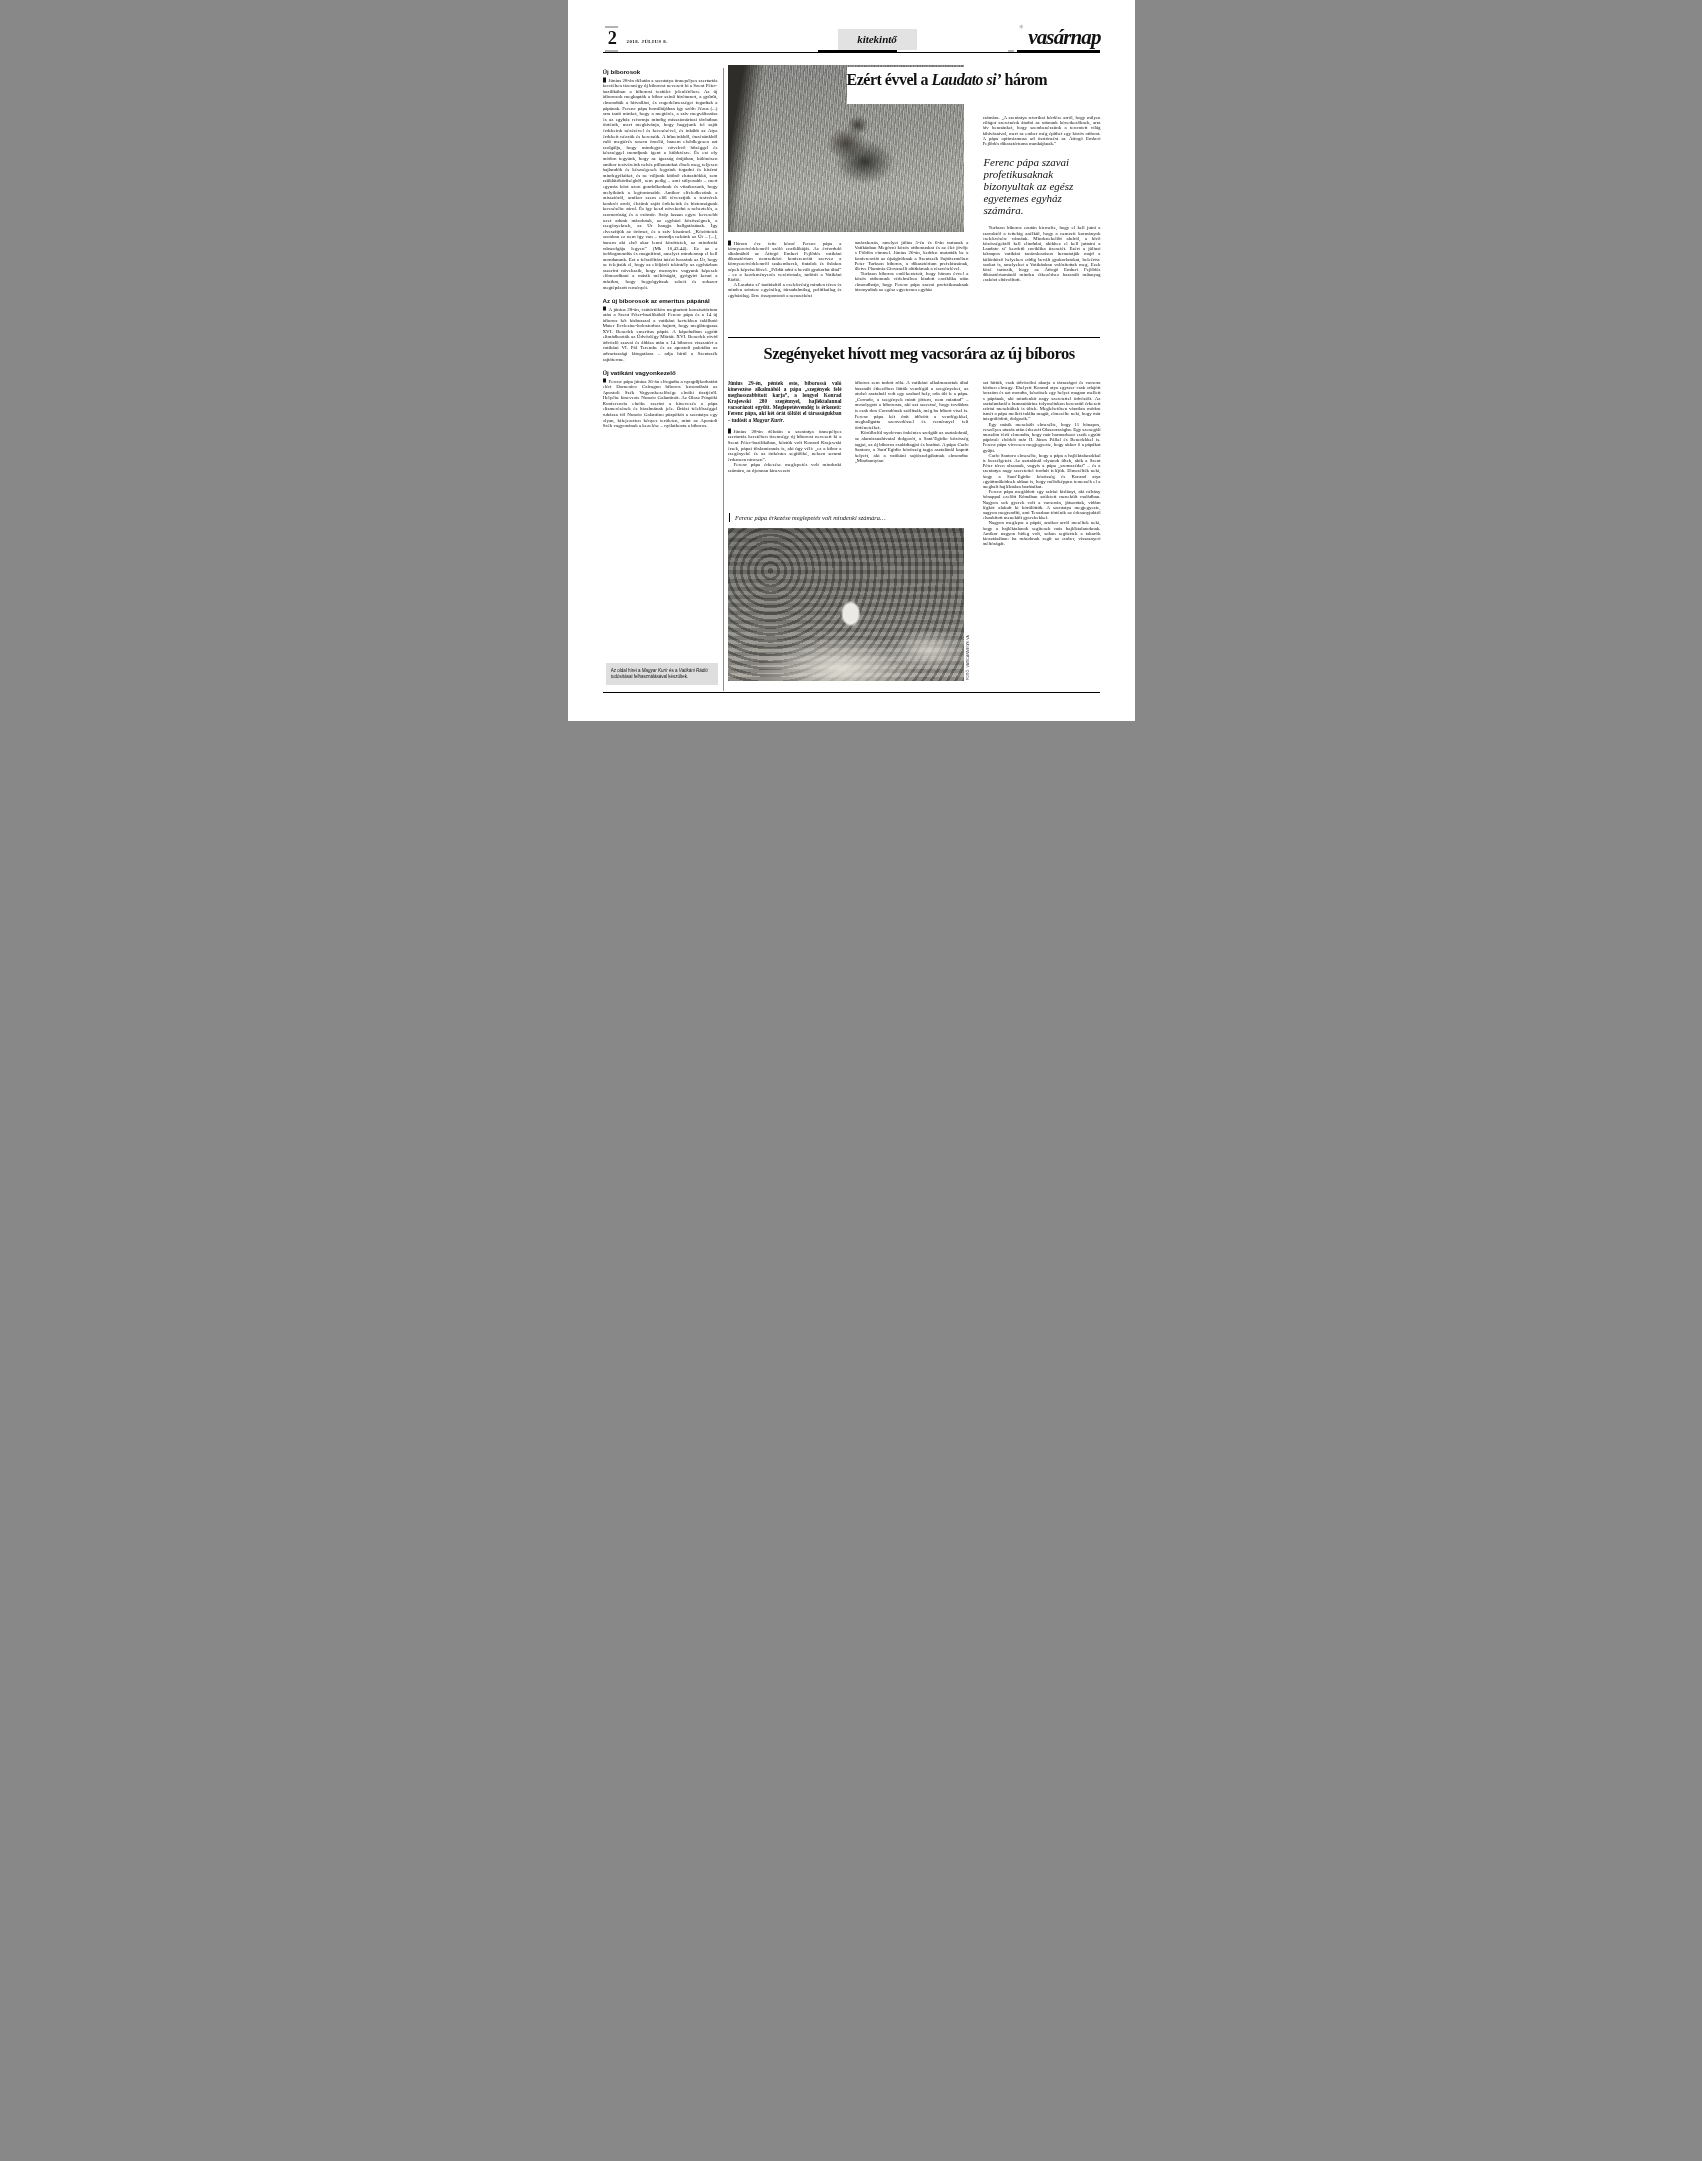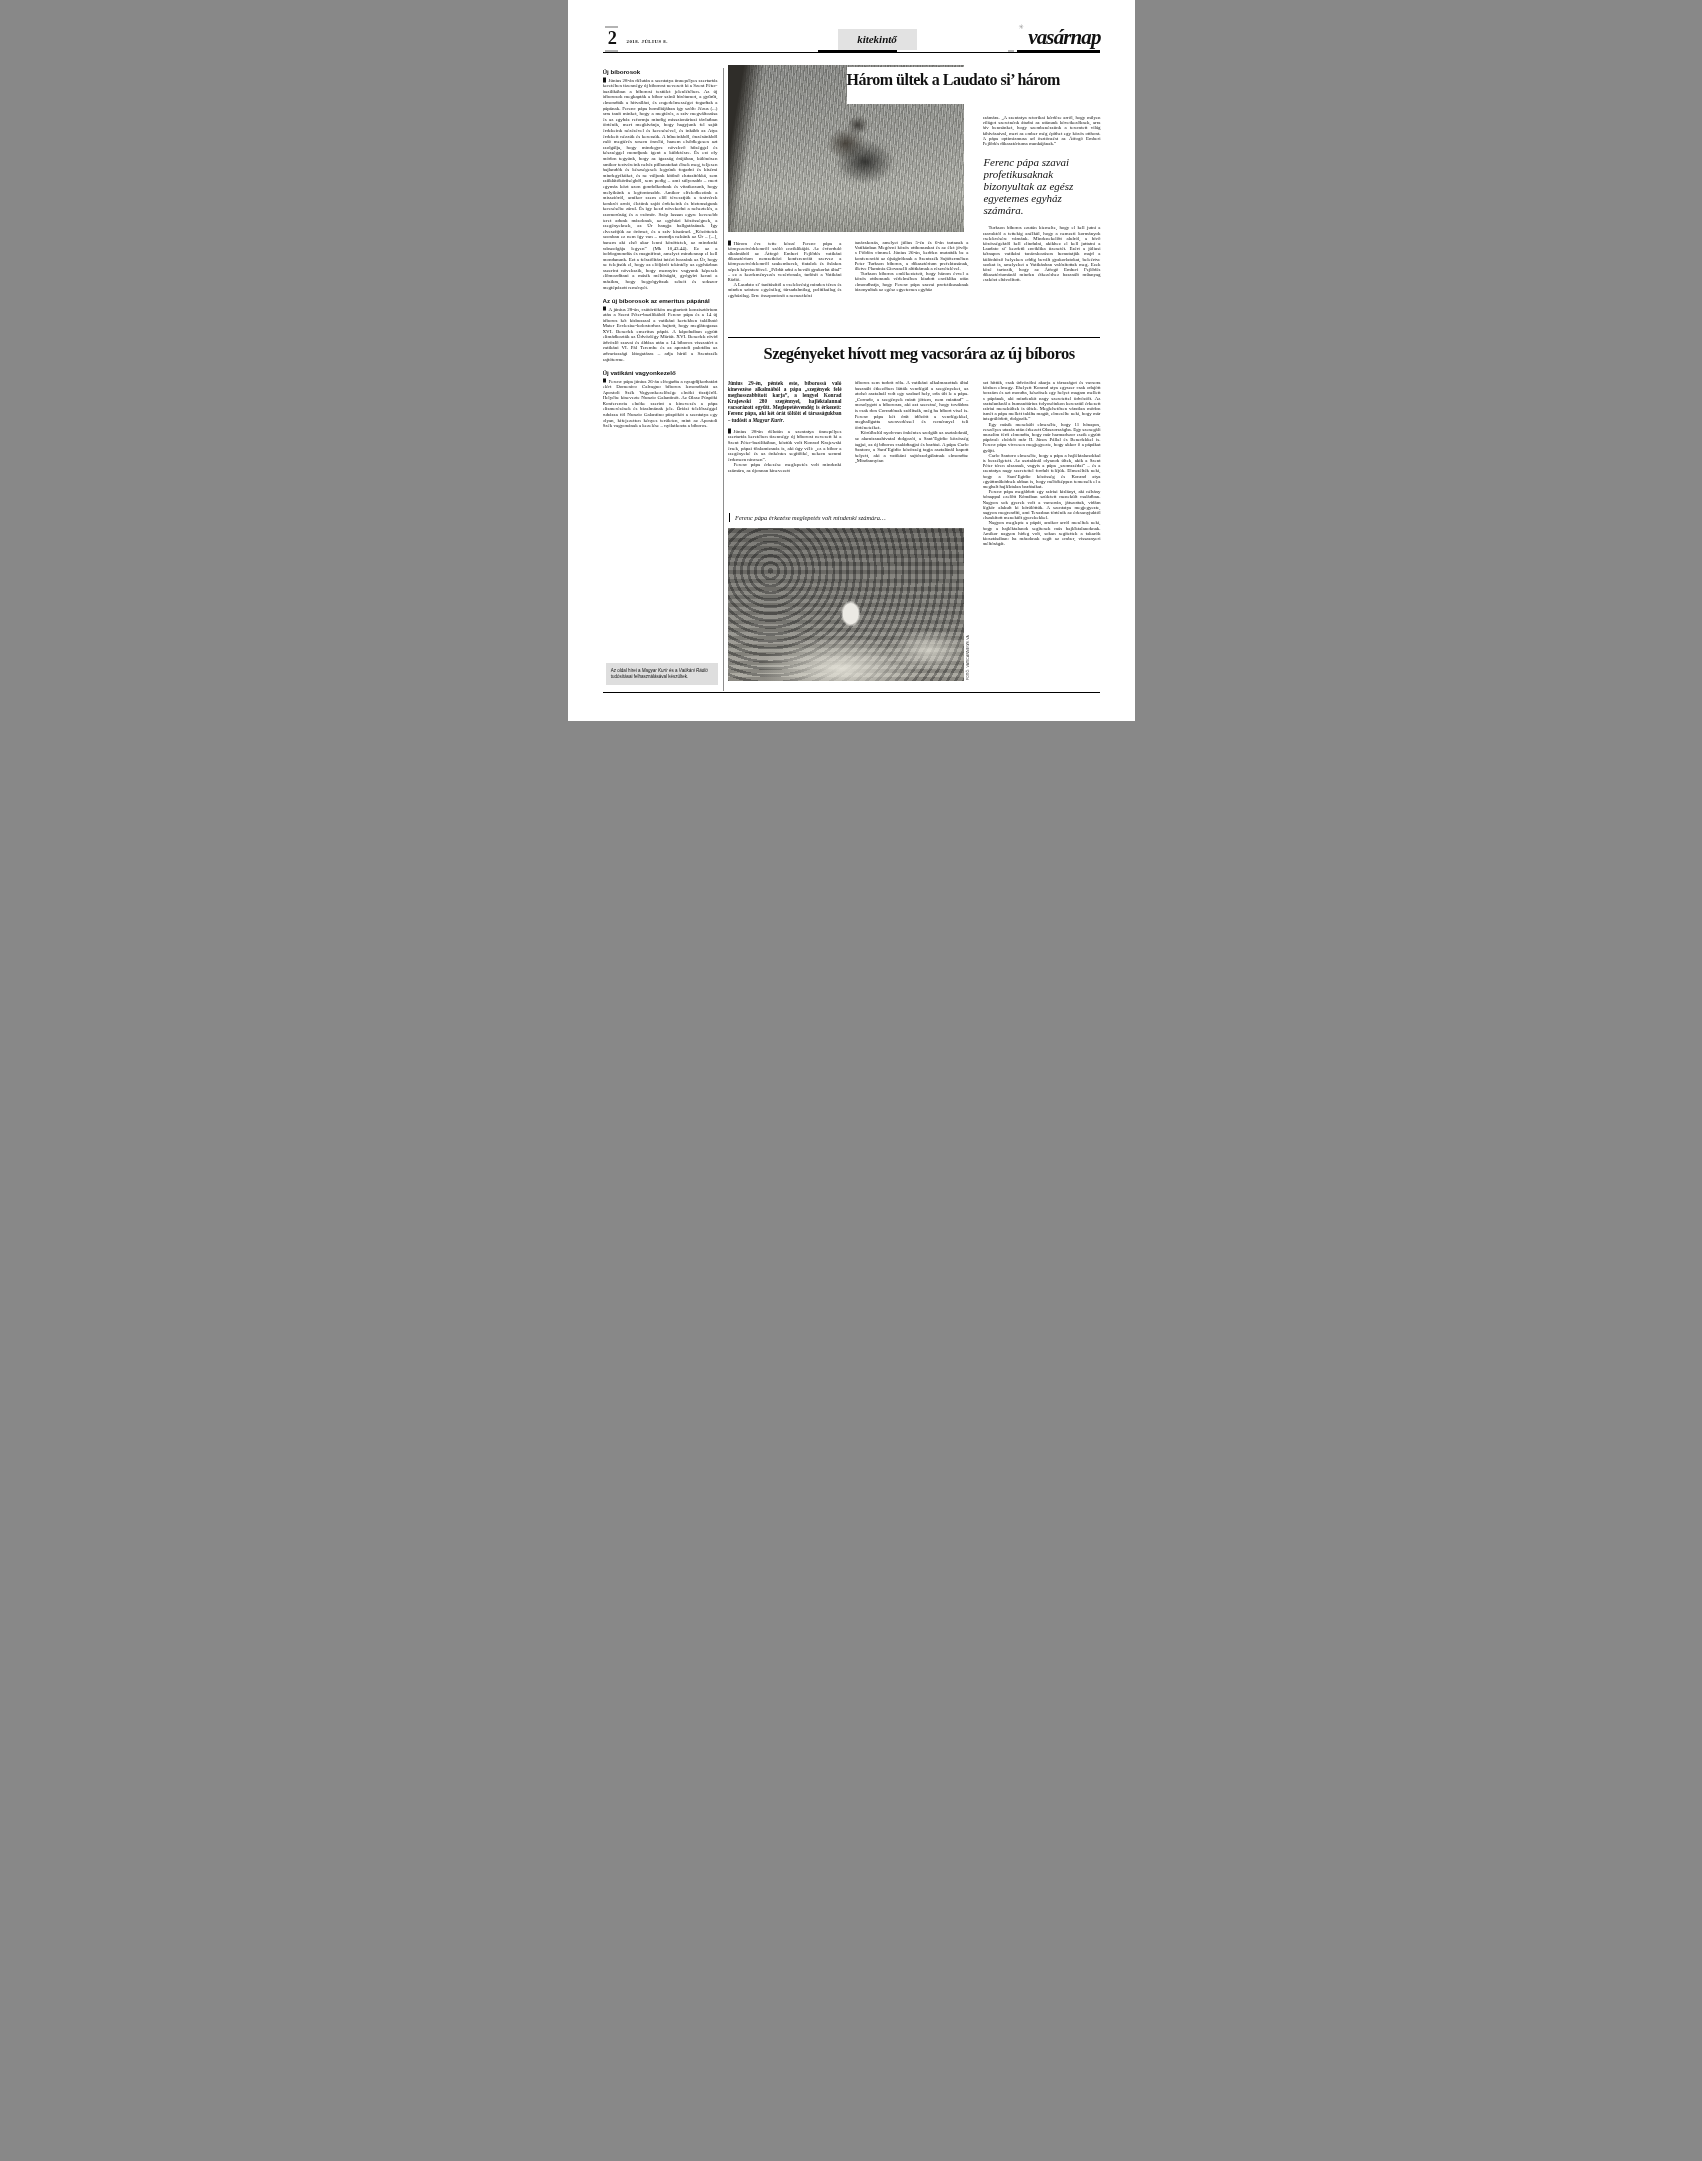--- a/index.html
+++ b/index.html
@@ -43,21 +43,21 @@
     background:
       radial-gradient(43px 32px at 58% 58%, rgba(38,38,36,.88), rgba(38,38,36,0) 70%),
       radial-gradient(27.5px 22px at 50% 47%, rgba(60,55,48,.9), rgba(60,55,48,0) 72%),
       radial-gradient(15.6px 13.7px at 55% 36%, rgba(50,48,44,.85), rgba(50,48,44,0) 70%),
       linear-gradient(100deg, #2f2d29 0 6%, rgba(47,45,41,0) 14%),
       repeating-linear-gradient(84deg, rgba(255,255,255,.12) 0 0.9px, rgba(0,0,0,.10) 0.9px 2.3px),
       repeating-linear-gradient(96deg, rgba(255,255,255,.08) 0 1.4px, rgba(0,0,0,.12) 1.4px 3.2px),
       linear-gradient(#8f908c, #a5a6a0 45%, #b9bab2 78%, #9c9d95);}
   .headline1{position:absolute;left:279px;top:67px;width:253px;height:33px;background:#fff;
              padding-top:3.7px;font-weight:bold;font-size:16px;line-height:18.3px;letter-spacing:-0.5px;}
-  .headline1 .it{text-align:center;}
+  .headline1 .it{font-style:italic;text-align:center;}
   .colA{position:absolute;left:160px;top:240px;width:114px;height:97px;overflow:hidden;}
   .colB{position:absolute;left:287px;top:240px;width:114px;height:97px;overflow:hidden;}
   .colC{position:absolute;left:415px;top:115px;width:118px;height:223px;overflow:hidden;}
   .pullquote{font-style:italic;font-size:11px;line-height:12px;text-align:left;
              margin:10px 0 9.2px 0.9px;}
   
   .art-rule{position:absolute;left:160px;top:337px;width:372px;height:1.4px;background:#000;}
   
   .headline2{position:absolute;left:160px;top:344px;width:372px;font-weight:bold;
              font-size:16.5px;line-height:19px;letter-spacing:-0.5px;margin-left:36px;}
@@ -110,21 +110,21 @@
     <h3 class="sans-head">Új vatikáni vagyonkezelő</h3>
     <p><span class="pmark"></span><span>Ferenc pápa június 26-án elfogadta a nyugdíjkorhatárt elért Domenico Calcagno bíboros lemondását az Apostoli Szék Vagyonkezelősége elnöki tisztjéről. Helyébe kinevezte Nunzio Galantinót. Az Olasz Püspöki Konferencia elnöke szerint a kinevezés a pápa elismerésének és bizalmának jele. Óriási felelősséggel ruházza föl Nunzio Galantino püspököt a szentatya egy olyan, kifejezetten kényes területen, mint az Apostoli Szék vagyonának a kezelése – nyilatkozta a bíboros.</span></p>
     <div class="source-note">
       <span>Az oldal hírei a </span><i>Magyar Kurír</i><span> és a </span><i>Vatikáni Rádió</i><span> tudósításai felhasználásával készültek.</span>
     </div>
   </div>
   <div class="vdiv"></div>
 
   <div class="photo1"></div>
   <div class="headline1">
-    <span>Három ültek a </span><span class="it">Laudato si’</span><span> három</span>
+    <span>Ezért évvel a </span><span class="it">Laudato si’</span><span> három</span>
   </div>
 
   <div class="colA body-sm">
     <p><span class="pmark"></span><span>Három éve tette közzé Ferenc pápa a környezetvédelemről szóló enciklikáját. Az évforduló alkalmából az Átfogó Emberi Fejlődés vatikáni dikasztérium nemzetközi konferenciát szervez a környezetvédelemről szakemberek, fiatalok és őslakos népek képviselőivel. „Példát adni a bevált gyakorlat által” – ez a kezdeményezés vezérfonala, tudósít a Vatikáni Rádió.</span></p>
     <p class="ind">A Laudato si’ tanításától a cselekvésig minden téren és minden szinten: egyénileg, társadalmilag, politikailag és egyházilag. Erre összpontosít a nemzetközi</p>
   </div>
   <div class="colB body-sm">
     <p>tanácskozás, amelyet július 5-én és 6-án tartanak a Vatikánban Megóvni közös otthonunkat és az élet jövője a Földön címmel. Június 26-án, kedden mutatták be a konferenciát az újságíróknak a Szentszék Sajtótermében Peter Turkson bíboros, a dikasztérium prefektusának, illetve Flaminia Giovanelli altitkárnak a részvételével.</p>
     <p class="ind">Turkson bíboros emlékeztetett, hogy három évvel a közös otthonunk védelmében kiadott enciklika után elmondhatja, hogy Ferenc pápa szavai profetikusaknak bizonyultak az egész egyetemes egyház</p>
   </div>

